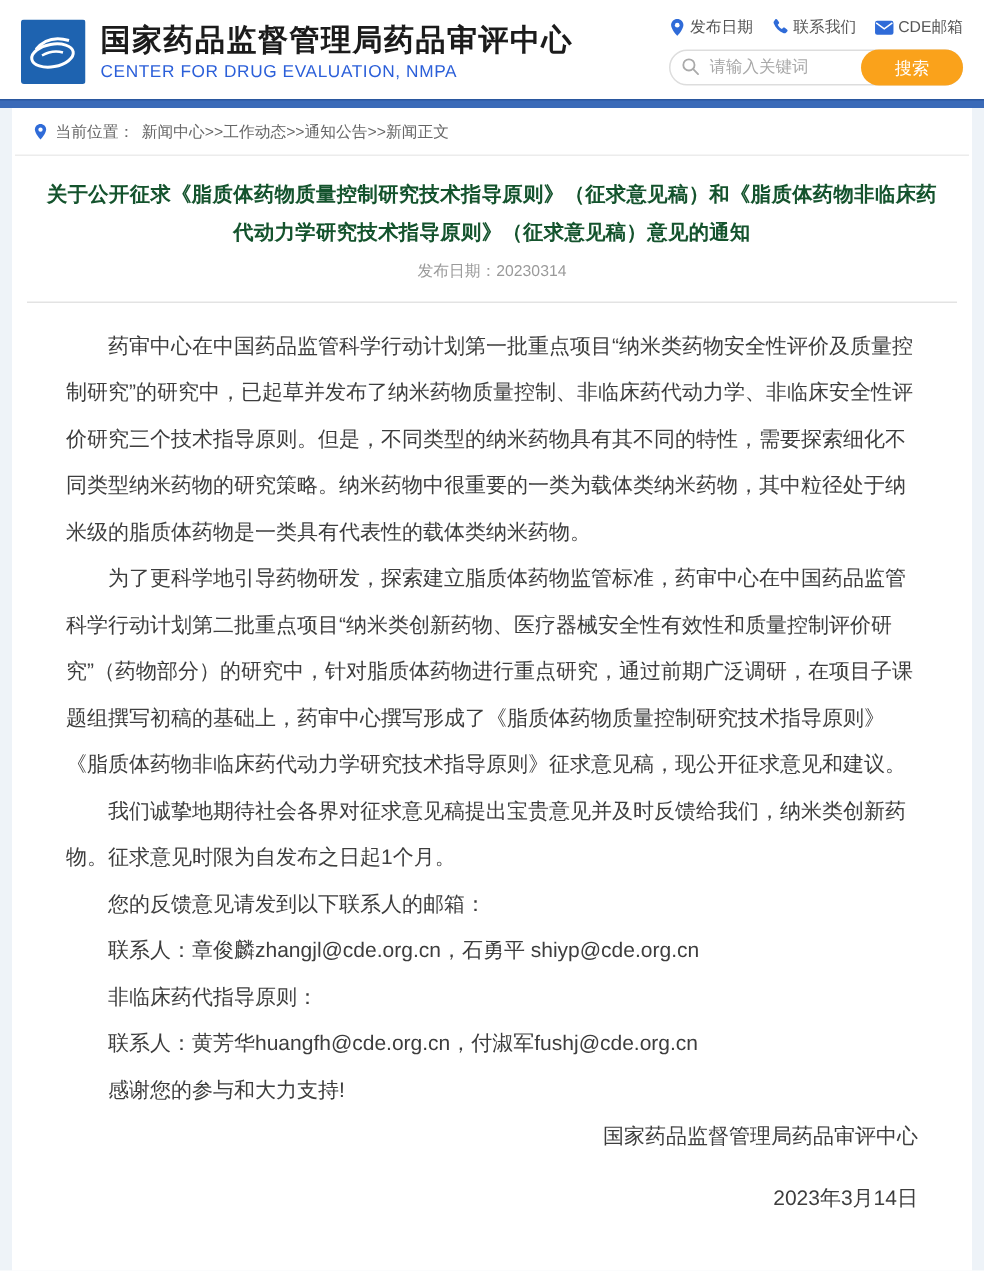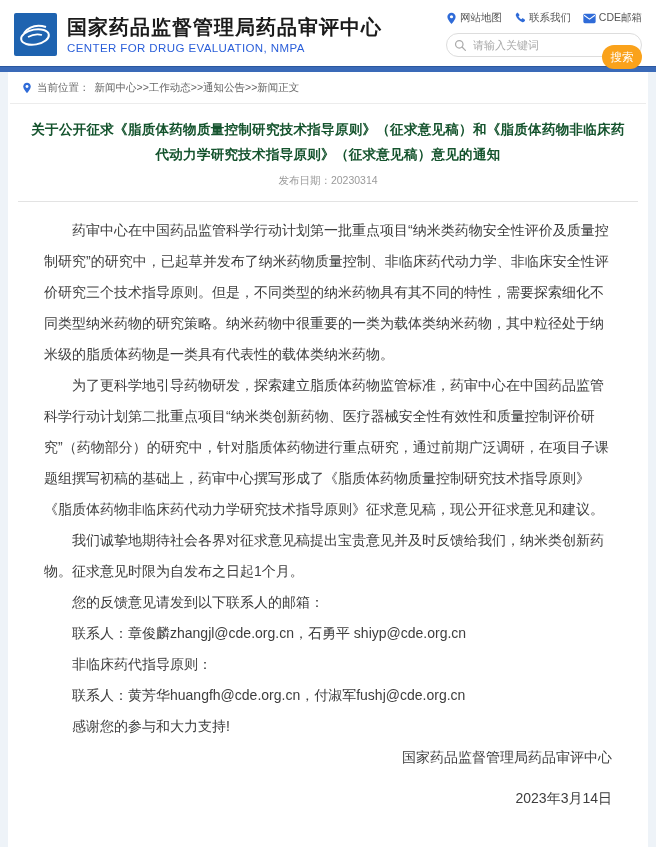--- a/index.html
+++ b/index.html
@@ -30,21 +30,21 @@
   .quick-link svg { display:block; }
   .search-wrap { position:relative; width:196px; height:24px; }
   .search-input {
     width:100%; height:24px; border:1px solid #ddd; border-radius:12px;
     padding:0 60px 0 26px; font-size:11px; color:#333; outline:none; background:#fff;
     font-family:inherit;
   }
   .search-input::placeholder { color:#a9a9a9; }
   .search-icon { position:absolute; left:8px; top:5px; }
   .search-btn {
-    position:absolute; right:0; top:12px; width:40px; height:24px;
+    position:absolute; right:0; top:0; width:68px; height:24px;
     background:#faa21b; color:#fff; border:none; border-radius:12px;
     font-size:11.5px; cursor:pointer; font-family:inherit;
   }
   
   .blue-bar { height:6px; background:#3a6ab8; border-top:1px solid #2a579f; }
   
   .page-bg { background:#eef3f8; padding:0 8px; }
   .content { background:#fff; min-height:775px; }
   
   .breadcrumb {
@@ -87,21 +87,21 @@
     <div class="brand-cn">国家药品监督管理局药品审评中心</div>
     <div class="brand-en">CENTER FOR DRUG EVALUATION, NMPA</div>
   </div>
   <div class="header-right">
     <div class="quick-links">
       <span class="quick-link">
         <svg width="11" height="13" viewBox="0 0 16 19">
           <path d="M8 1C4.7 1 2 3.6 2 6.9 2 11.3 8 17.5 8 17.5s6-6.2 6-10.6C14 3.6 11.3 1 8 1z" fill="#2f6bd8"></path>
           <circle cx="8" cy="7" r="2.3" fill="#fff"></circle>
         </svg>
-        <span>网站地图</span>
+        <span>发布日期</span>
       </span>
       <span class="quick-link">
         <svg width="12" height="12" viewBox="0 0 18 18">
           <path d="M4.2 1.5c.6-.6 1.6-.5 2.1.2l1.6 2.2c.4.6.3 1.4-.2 1.9l-1 1c.9 1.8 2.4 3.3 4.2 4.2l1-1c.5-.5 1.3-.6 1.9-.2l2.2 1.6c.7.5.8 1.5.2 2.1l-1.2 1.2c-.6.6-1.5.8-2.3.5-5-1.9-8.2-5.1-10-10-.3-.8-.1-1.7.5-2.3l1-1.4z" fill="#2f6bd8"></path>
         </svg>
         <span>联系我们</span>
       </span>
       <span class="quick-link">
         <svg width="13" height="11" viewBox="0 0 18 14">
           <rect x="0.5" y="0.5" width="17" height="13" rx="2" fill="#2f6bd8"></rect>

